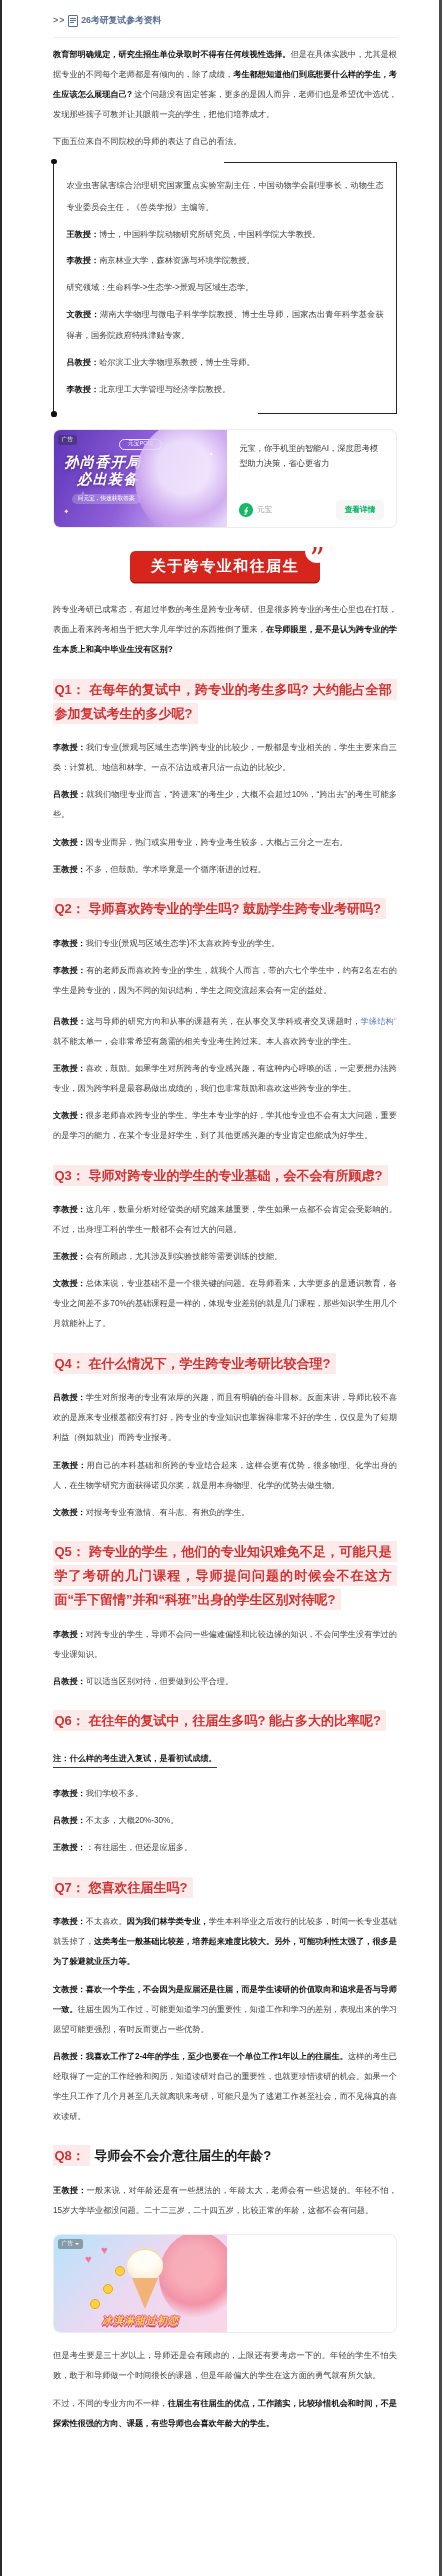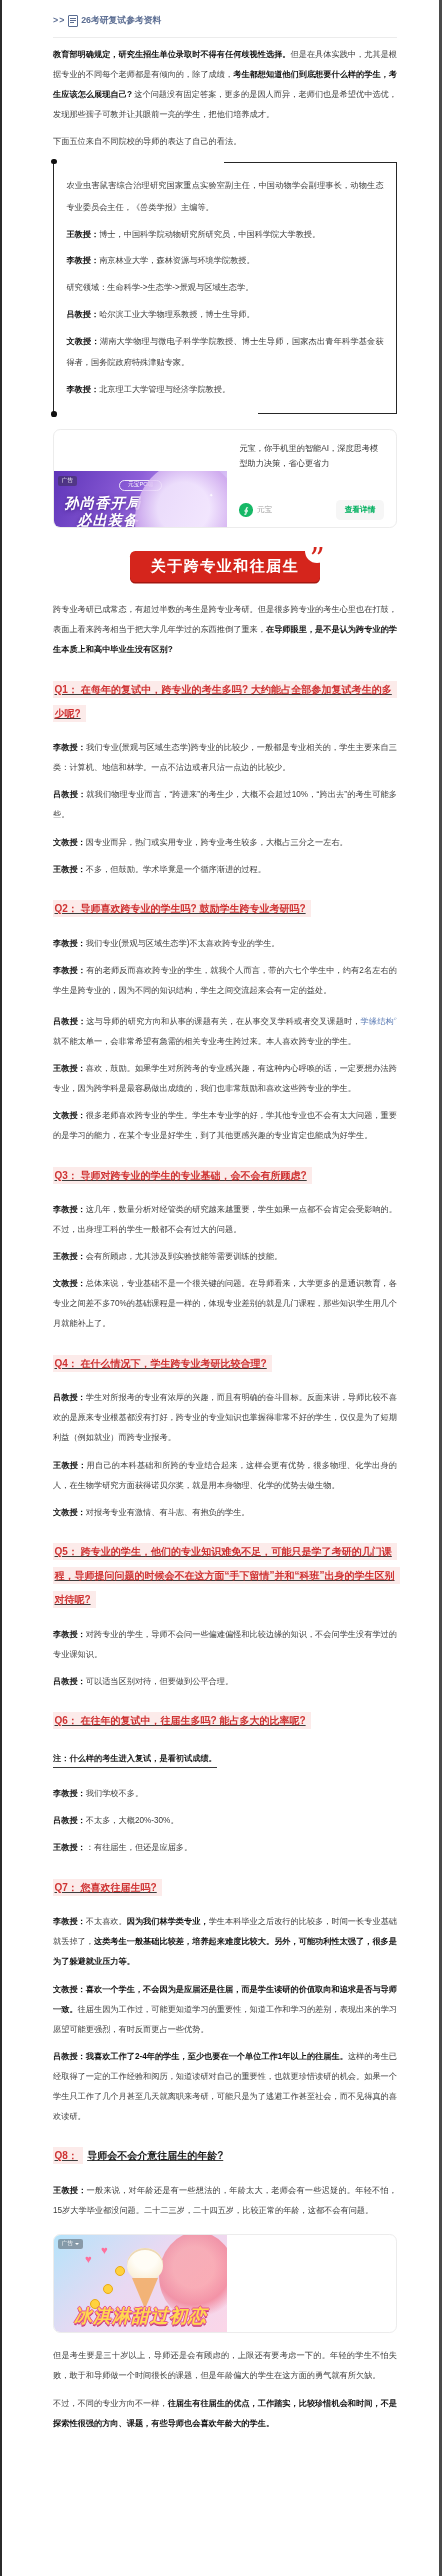--- a/index.html
+++ b/index.html
@@ -35,46 +35,46 @@
   .ad{display:flex;border:0.5px solid #ececec;border-radius:7.2px;overflow:hidden;height:97px;margin:13.4px 0;background:#fff;cursor:pointer;}
   .ad-img{width:173px;flex:none;position:relative;overflow:hidden;}
   .ad-body{flex:1;position:relative;padding:10.3px 12.4px;}
   .ad-headline{font-size:8.2px;line-height:15.5px;color:#353535;}
   .ad-foot{position:absolute;left:12.4px;right:12.4px;bottom:7.2px;display:flex;justify-content:space-between;align-items:center;}
   .brand{display:flex;align-items:center;gap:4.1px;color:#9b9b9b;font-size:7.7px;}
   .brand-icon{width:13.4px;height:13.4px;border-radius:50%;display:flex;align-items:center;justify-content:center;color:#fff;font-weight:bold;font-size:7.7px;}
   .cta{background:#f6f6f6;border-radius:4.6px;padding:5.2px 8.2px;color:#00b05f;font-weight:bold;font-size:7.7px;cursor:pointer;}
   .adbadge{position:absolute;top:4.1px;left:4.1px;background:rgba(40,40,40,.38);color:#fff;font-size:5.7px;padding:1px 3.6px;border-radius:2.1px;z-index:3;display:flex;align-items:center;gap:2.1px;}
   .chev{width:0;height:0;border-left:2.1px solid transparent;border-right:2.1px solid transparent;border-top:2.6px solid #fff;display:inline-block;}
-  .img-yuanbao{background:linear-gradient(115deg,#5e35b8,#8d5ed8 45%,#c5a4ef 75%,#e9d9fb);margin-top:41px;}
+  .img-yuanbao{background:linear-gradient(115deg,#5e35b8,#8d5ed8 45%,#c5a4ef 75%,#e9d9fb);}
   .yb-pill{margin:8.2px auto 4.1px;width:fit-content;border:0.5px solid rgba(255,255,255,.85);border-radius:6.2px;color:#fff;font-size:5.7px;padding:0.5px 8.2px;}
   .yb-t{color:#fff;font-weight:bold;font-style:italic;font-size:14.4px;line-height:17.5px;padding-left:10.3px;text-shadow:0 1px 4.1px rgba(50,15,110,.7);letter-spacing:1px;}
   .yb-sub{margin:5.2px 0 0 17.5px;width:fit-content;background:rgba(255,255,255,.22);border-radius:5.2px;color:#fff;font-size:5.7px;padding:1px 6.2px;}
   .sparkle{position:absolute;color:#fff;opacity:.9;}
   .yb-chara{position:absolute;right:-15.5px;top:-10.3px;width:108px;height:118px;border-radius:50%;
             background:radial-gradient(circle at 45% 40%,#f6ecff 0 28%,#cfa9ee 55%,transparent 72%);opacity:.85;}
   .img-ice{background:linear-gradient(135deg,#b5e3fa,#e9d9f2 45%,#fbd6e8);}
   .ice-swirl{position:absolute;left:73px;top:13.4px;width:36px;height:33px;border-radius:50% 50% 46% 46%;
              background:radial-gradient(circle at 50% 28%,#fffdf6 0 40%,#f6e6c6);box-shadow:0 2.1px 0 #eed9b4 inset;}
   .ice-cone{position:absolute;left:78px;top:43px;width:0;height:0;border-left:13.4px solid transparent;border-right:13.4px solid transparent;border-top:31px solid #f2b377;}
   .heart{position:absolute;color:#ff6f9c;font-size:11.3px;}
   .coin{position:absolute;width:8.2px;height:8.2px;border-radius:50%;background:#ffd23e;border:1px solid #e8a816;}
   .ice-girl{position:absolute;right:-9.3px;top:-3.1px;width:77px;height:88px;border-radius:50%;
             background:radial-gradient(circle at 45% 40%,#ff8a8a 0 30%,#f25b6e 55%,transparent 75%);opacity:.55;}
-  .ice-title{position:absolute;left:0;right:0;bottom:4.1px;text-align:center;font-weight:bold;font-style:italic;font-size:18px;letter-spacing:1px;color:#ffd84d;
+  .ice-title{position:absolute;left:0;right:0;bottom:4.1px;text-align:center;font-weight:bold;font-style:italic;font-size:10px;letter-spacing:1px;color:#ffd84d;
              text-shadow:-1px 0 #e8578f,1px 0 #e8578f,0 -1px #e8578f,0 1px #e8578f,0 2.1px 0 #c13d74;}
 
   
   .banner-wrap{position:relative;width:fit-content;margin:23px auto 18.5px;}
   .banner{background:#d5251c;color:#fff;font-weight:bold;font-size:15px;letter-spacing:1.5px;padding:5.7px 20.6px;border-radius:5.2px;box-shadow:0 1.5px 0 #a31710;}
   .quote{position:absolute;top:-12.4px;right:-9.3px;width:24px;height:24px;background:#fff;border-radius:50%;color:#d5251c;
          font-family:"DejaVu Serif",serif;font-size:30px;line-height:40px;text-align:center;overflow:hidden;}
 
   
-  .qwrap{margin:17.5px 0 12.4px;font-size:10px;line-height:24px;text-align:justify;text-decoration:underline;}
+  .qwrap{margin:17.5px 0 12.4px;font-size:13px;line-height:24px;text-align:justify;}
   .qhl{background:#fcebea;color:#cf3333;font-weight:bold;padding:3.1px 5.2px 3.1px 1.5px;-webkit-box-decoration-break:clone;box-decoration-break:clone;}
   .qblack{color:#1f1f1f;font-weight:bold;padding-left:4.1px;}
 
   .note-line{margin:13.4px 0;font-size:8.2px;line-height:24px;}
   .note-line span{font-weight:bold;color:#1f1f1f;padding-bottom:4.1px;border-bottom:1px solid #3a3a3a;}
 </style>
 </head>
 <body>
 
 <div id="edge-left"></div>
@@ -93,22 +93,22 @@
     <div class="p"><span>下面五位来自不同院校的导师的表达了自己的看法。</span></div>
     <div class="profbox">
       <div class="mask-top"></div>
       <div class="mask-bottom"></div>
       <div class="corner-dot tl"></div>
       <div class="corner-dot bl"></div>
       <div class="p"><span>农业虫害鼠害综合治理研究国家重点实验室副主任，中国动物学会副理事长，动物生态专业委员会主任，《兽类学报》主编等。</span></div>
       <div class="p"><span class="bd">王教授：</span><span>博士，中国科学院动物研究所研究员，中国科学院大学教授。</span></div>
       <div class="p"><span class="bd">李教授：</span><span>南京林业大学，森林资源与环境学院教授。</span></div>
       <div class="p"><span>研究领域：生命科学-&gt;生态学-&gt;景观与区域生态学。</span></div>
+      <div class="p"><span class="bd">文教授：</span><span>湖南大学物理与微电子科学学院教授、博士生导师，国家杰出青年科学基金获得者，国务院政府特殊津贴专家。</span></div>
       <div class="p"><span class="bd">吕教授：</span><span>哈尔滨工业大学物理系教授，博士生导师。</span></div>
-      <div class="p"><span class="bd">文教授：</span><span>湖南大学物理与微电子科学学院教授、博士生导师，国家杰出青年科学基金获得者，国务院政府特殊津贴专家。</span></div>
       <div class="p"><span class="bd">李教授：</span><span>北京理工大学管理与经济学院教授。</span></div>
     </div>
     <div class="ad">
       <div class="ad-img img-yuanbao">
         <div class="adbadge">
           <span>广告</span>
         </div>
         <div class="yb-chara"></div>
         <div class="yb-pill">元宝PC端</div>
         <div class="yb-t">孙尚香开局</div>

